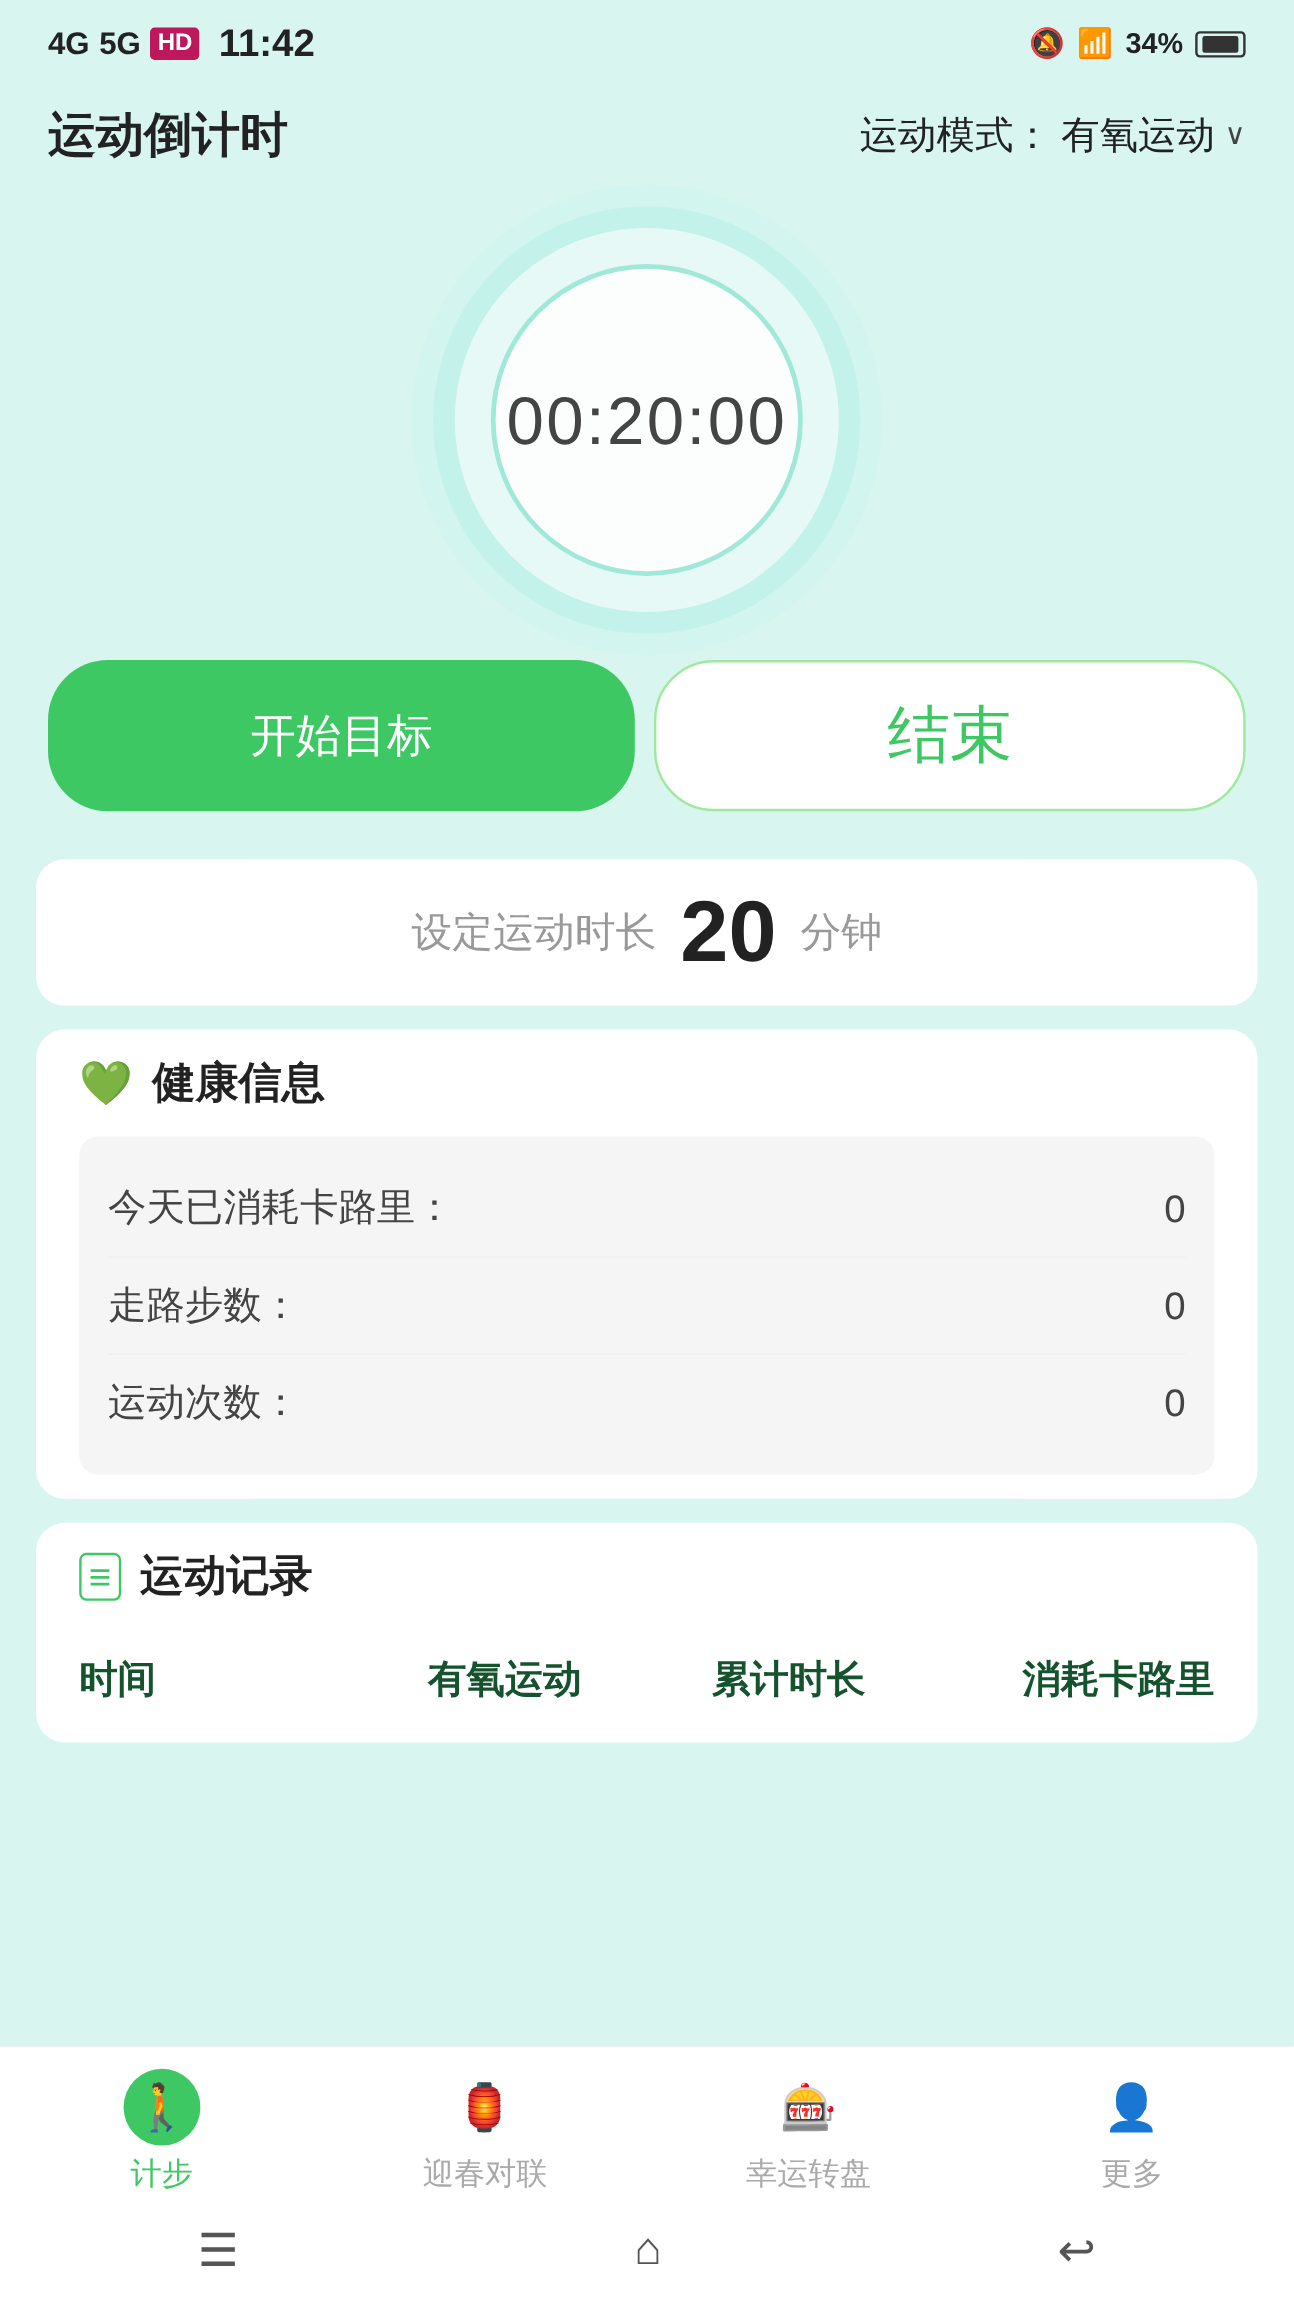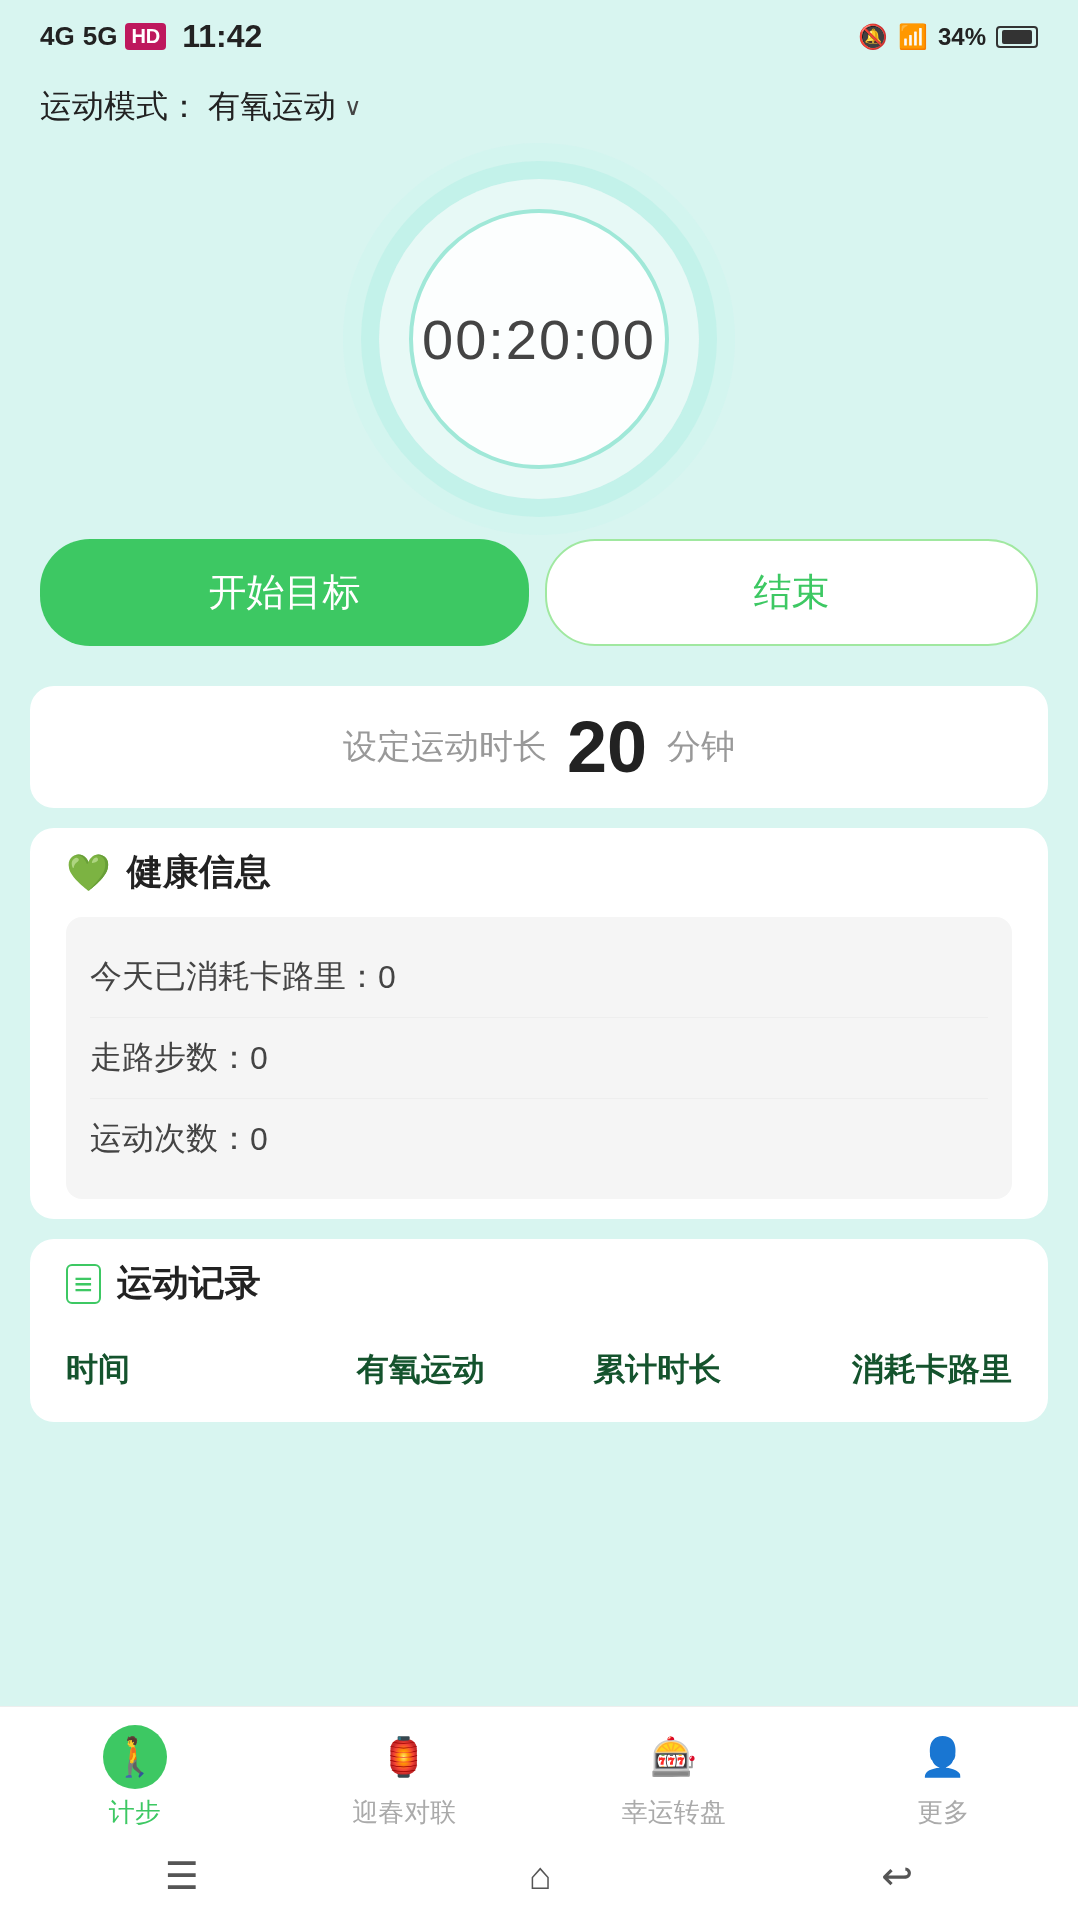--- a/index.html
+++ b/index.html
@@ -113,21 +113,21 @@
       font-weight: 500;
       cursor: pointer;
     }
     .btn-end {
       flex: 1;
       background: white;
       color: #3dc863;
       border: 2px solid #a0e8a0;
       border-radius: 50px;
       padding: 26px 20px;
-      font-size: 38px;
+      font-size: 52px;
       font-weight: 500;
       cursor: pointer;
     }
 
     
     .card {
       background: white;
       border-radius: 24px;
       margin: 10px 30px;
       padding: 20px 36px;
@@ -170,21 +170,21 @@
       color: #3dc863;
       font-size: 36px;
     }
     .health-inner {
       background: #f5f5f5;
       border-radius: 16px;
       padding: 20px 24px;
     }
     .health-row {
       display: flex;
-      justify-content: flex-start;
+      justify-content: space-between;
       align-items: center;
       padding: 18px 0;
       font-size: 32px;
       color: #444;
       border-bottom: 1px solid #eee;
     }
     .health-row:last-child { border-bottom: none; }
     .health-row-value {
       font-size: 32px;
       color: #444;
@@ -282,20 +282,21 @@
     <span>🔕</span>
     <span>📶</span>
     <span>34%</span>
     <span class="battery-icon">
       <span class="battery-fill"></span>
     </span>
   </div>
 </div>
 
 <div class="header">
+  <span class="header-title">运动倒计时</span>
   <div class="header-mode">
     <span>运动模式：</span>
     <span>有氧运动</span>
     <span class="chevron-down">∨</span>
   </div>
 </div>
 
 <div class="timer-section">
   <div class="timer-outer">
     <div class="timer-inner">

